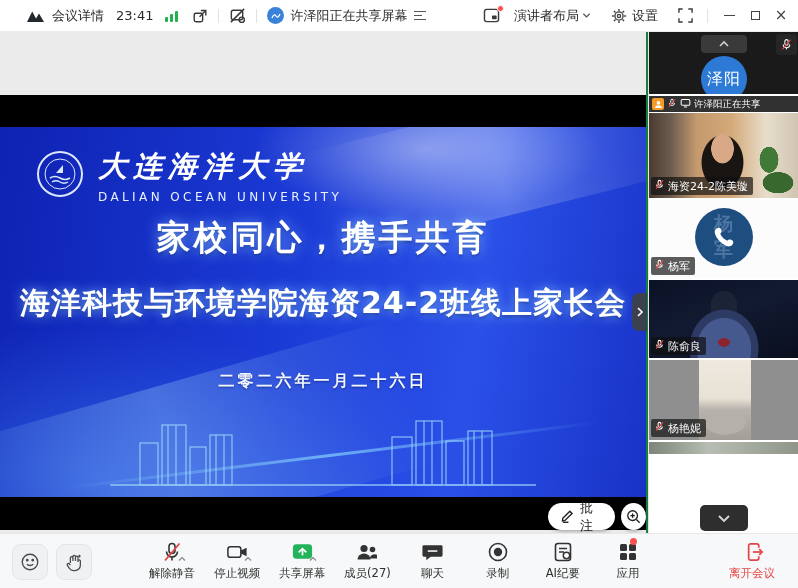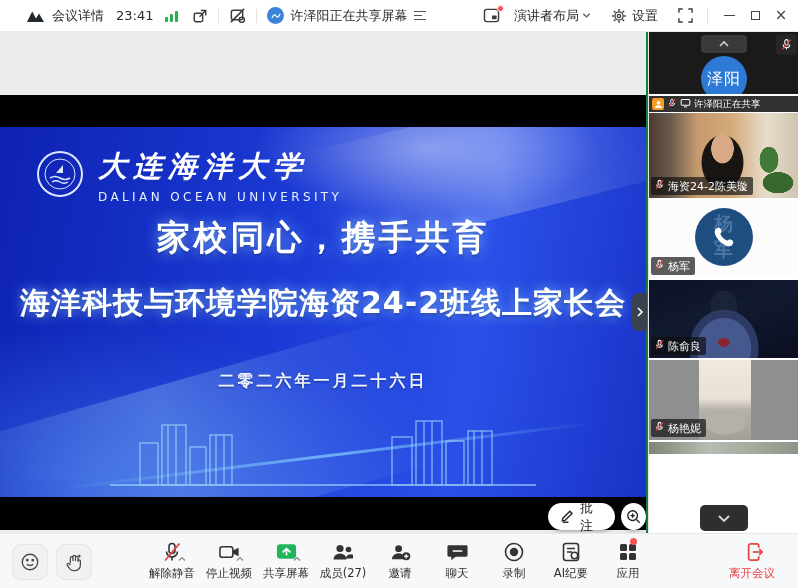--- a/index.html
+++ b/index.html
@@ -470,32 +470,20 @@
           <svg width="24" height="22" viewBox="0 0 24 22">
             <circle cx="9" cy="7.5" r="3.6" fill="#333"></circle>
             <path d="M2.5 18.5 a6.5 6 0 0 1 13 0 Z" fill="#333"></path>
             <circle cx="17.5" cy="8.5" r="2.8" fill="#333"></circle>
             <path d="M14.8 17.5 a5 4.6 0 0 1 7.2 -3.8 V17.5 Z" fill="#333"></path>
           </svg>
         </span>
         <span class="lbl">成员(27)</span>
       </div>
 
-      <div class="tool-item">
-        <span class="ic">
-          <svg width="23" height="22" viewBox="0 0 24 22">
-            <circle cx="10" cy="7.5" r="3.6" fill="#333"></circle>
-            <path d="M3 18.5 a7 6.2 0 0 1 14 0 Z" fill="#333"></path>
-            <circle cx="18" cy="15.5" r="4.2" fill="#333"></circle>
-            <line x1="18" y1="13.3" x2="18" y2="17.7" stroke="#fff" stroke-width="1.4"></line>
-            <line x1="15.8" y1="15.5" x2="20.2" y2="15.5" stroke="#fff" stroke-width="1.4"></line>
-          </svg>
-        </span>
-        <span class="lbl">邀请</span>
-      </div>
 
       <div class="tool-item">
         <span class="ic">
           <svg width="23" height="22" viewBox="0 0 24 22">
             <path d="M3 4 h18 a1.5 1.5 0 0 1 1.5 1.5 v9 a1.5 1.5 0 0 1 -1.5 1.5 h-11 l-4.5 3.5 v-3.5 h-2.5 a1.5 1.5 0 0 1 -1.5 -1.5 v-9 A1.5 1.5 0 0 1 3 4 Z" fill="#333"></path>
             <line x1="7" y1="10" x2="17" y2="10" stroke="#fff" stroke-width="1.6"></line>
           </svg>
         </span>
         <span class="lbl">聊天</span>
       </div>

